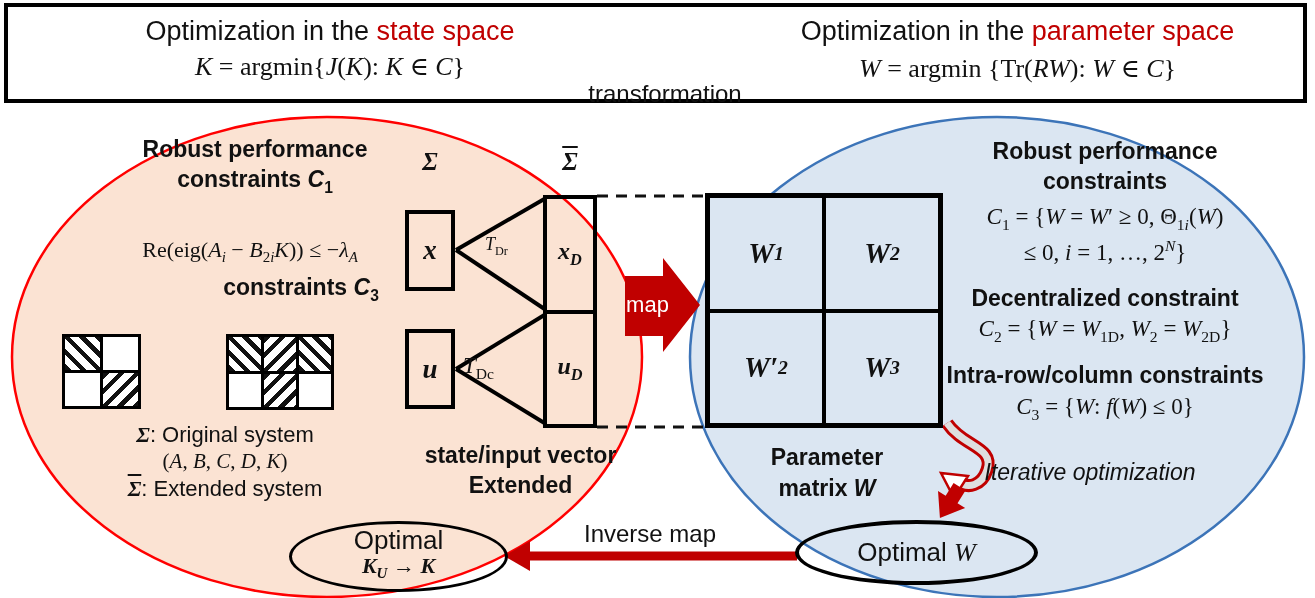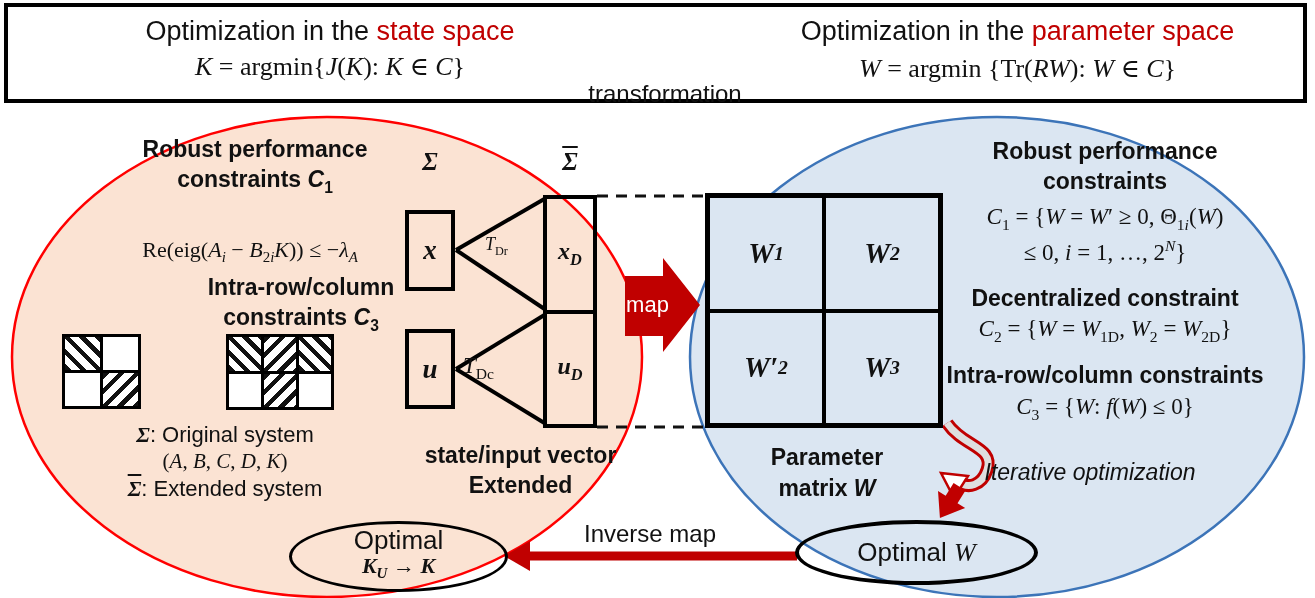--- a/index.html
+++ b/index.html
@@ -96,21 +96,20 @@
   <div class="abs ctr hdr-eq eq" style="left:730px;top:52px;width:575px;"><i>W</i> = argmin {Tr(<i>RW</i>): <i>W</i> ∈ <i>C</i>}</div>
   <div class="abs ctr bold" style="left:555px;top:80px;width:220px;font-size:24px;">transformation</div>
 
   <div class="abs ctr h23" style="left:85px;top:134px;width:340px;">
     <div>Robust performance</div>
     <div>constraints <i>C</i><sub>1</sub></div>
   </div>
   <div class="abs ctr eq eq22" style="left:50px;top:202px;width:400px;margin-top:35px;">Re(eig(<i>A<sub>i</sub></i> − <i>B</i><sub>2<i>i</i></sub><i>K</i>)) ≤ −<i>λ<sub>A</sub></i></div>
 
   <div class="abs ctr h23" style="left:205px;top:272px;width:192px;">
-    <div>Intra-row/column</div>
     <div>constraints <i>C</i><sub>3</sub></div>
   </div>
 
   <div class="abs hgrid g22" style="left:62px;top:334px;">
     <div class="hb"></div>
     <div class="hw"></div>
     <div class="hw"></div>
     <div class="hf"></div>
   </div>
   <div class="abs hgrid g23" style="left:226px;top:334px;">

